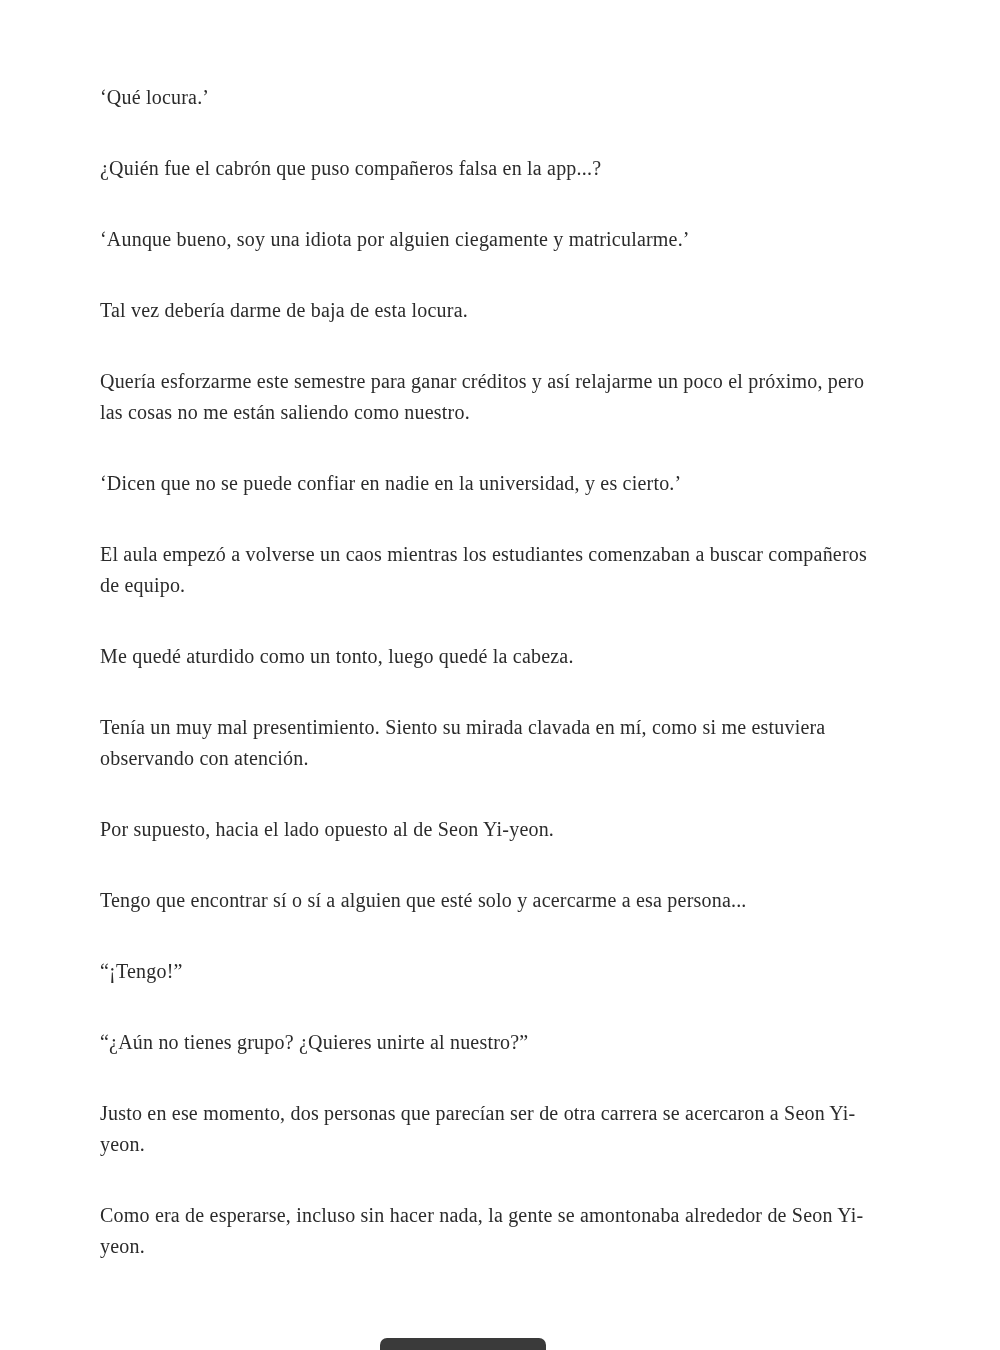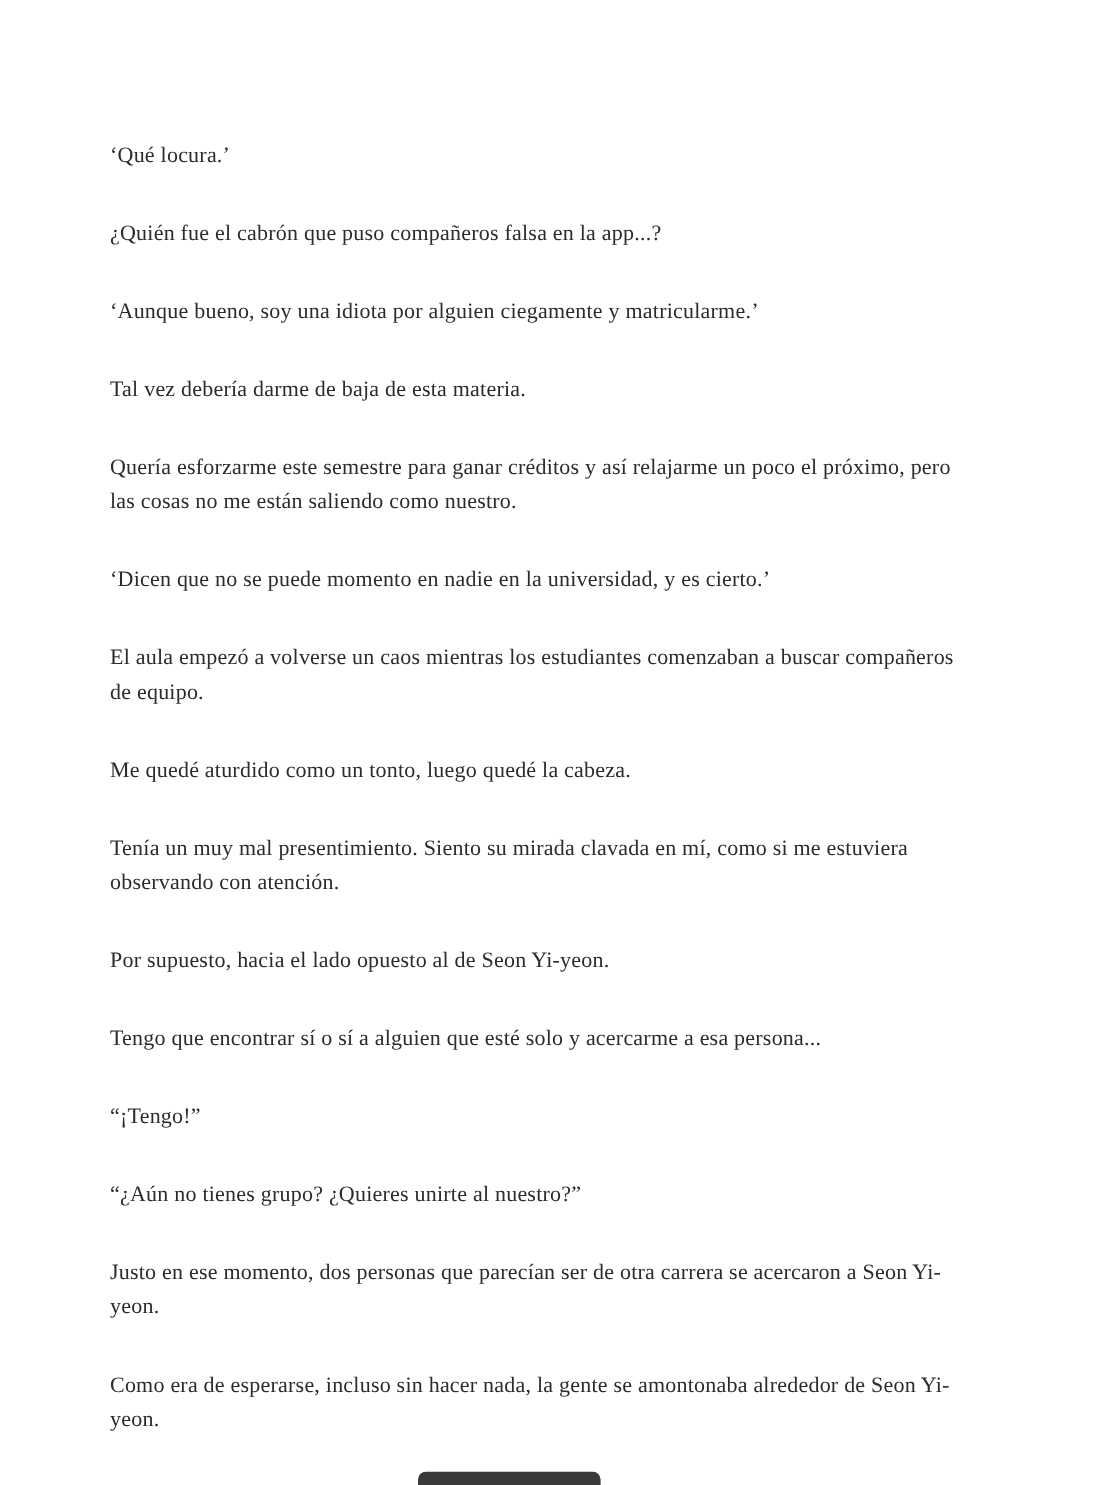--- a/index.html
+++ b/index.html
@@ -12,21 +12,20 @@
     height: 1350px;
     position: relative;
     overflow: hidden;
     font-family: "Liberation Serif", "DejaVu Serif", serif;
     color: #2b2b2b;
   }
   .page {
     box-sizing: border-box;
     width: 989px;
     padding: 82px 100px 0 100px;
-    margin-top: 44px;
   }
   .page p {
     margin: 0 0 40px 0;
     font-size: 20px;
     line-height: 31px;
     max-width: 805px;
     letter-spacing: 0.2px;
   }
   .bottom-bar {
     position: absolute;
@@ -38,23 +37,23 @@
     border-radius: 7px 7px 0 0;
   }
 </style>
 </head>
 <body>
 
 <main class="page">
   <p>‘Qué locura.’</p>
   <p>¿Quién fue el cabrón que puso compañeros falsa en la app...?</p>
   <p>‘Aunque bueno, soy una idiota por alguien ciegamente y matricularme.’</p>
-  <p>Tal vez debería darme de baja de esta materia.</p>
+  <p>Tal vez debería darme de baja de esta locura.</p>
   <p>Quería esforzarme este semestre para ganar créditos y así relajarme un poco el próximo, pero las cosas no me están saliendo como nuestro.</p>
-  <p>‘Dicen que no se puede momento en nadie en la universidad, y es cierto.’</p>
+  <p>‘Dicen que no se puede confiar en nadie en la universidad, y es cierto.’</p>
   <p>El aula empezó a volverse un caos mientras los estudiantes comenzaban a buscar compañeros de equipo.</p>
   <p>Me quedé aturdido como un tonto, luego quedé la cabeza.</p>
   <p>Tenía un muy mal presentimiento. Siento su mirada clavada en mí, como si me estuviera observando con atención.</p>
   <p>Por supuesto, hacia el lado opuesto al de Seon Yi-yeon.</p>
   <p>Tengo que encontrar sí o sí a alguien que esté solo y acercarme a esa persona...</p>
   <p>“¡Tengo!”</p>
   <p>“¿Aún no tienes grupo? ¿Quieres unirte al nuestro?”</p>
   <p>Justo en ese momento, dos personas que parecían ser de otra carrera se acercaron a Seon Yi-yeon.</p>
   <p>Como era de esperarse, incluso sin hacer nada, la gente se amontonaba alrededor de Seon Yi-yeon.</p>
 </main>

